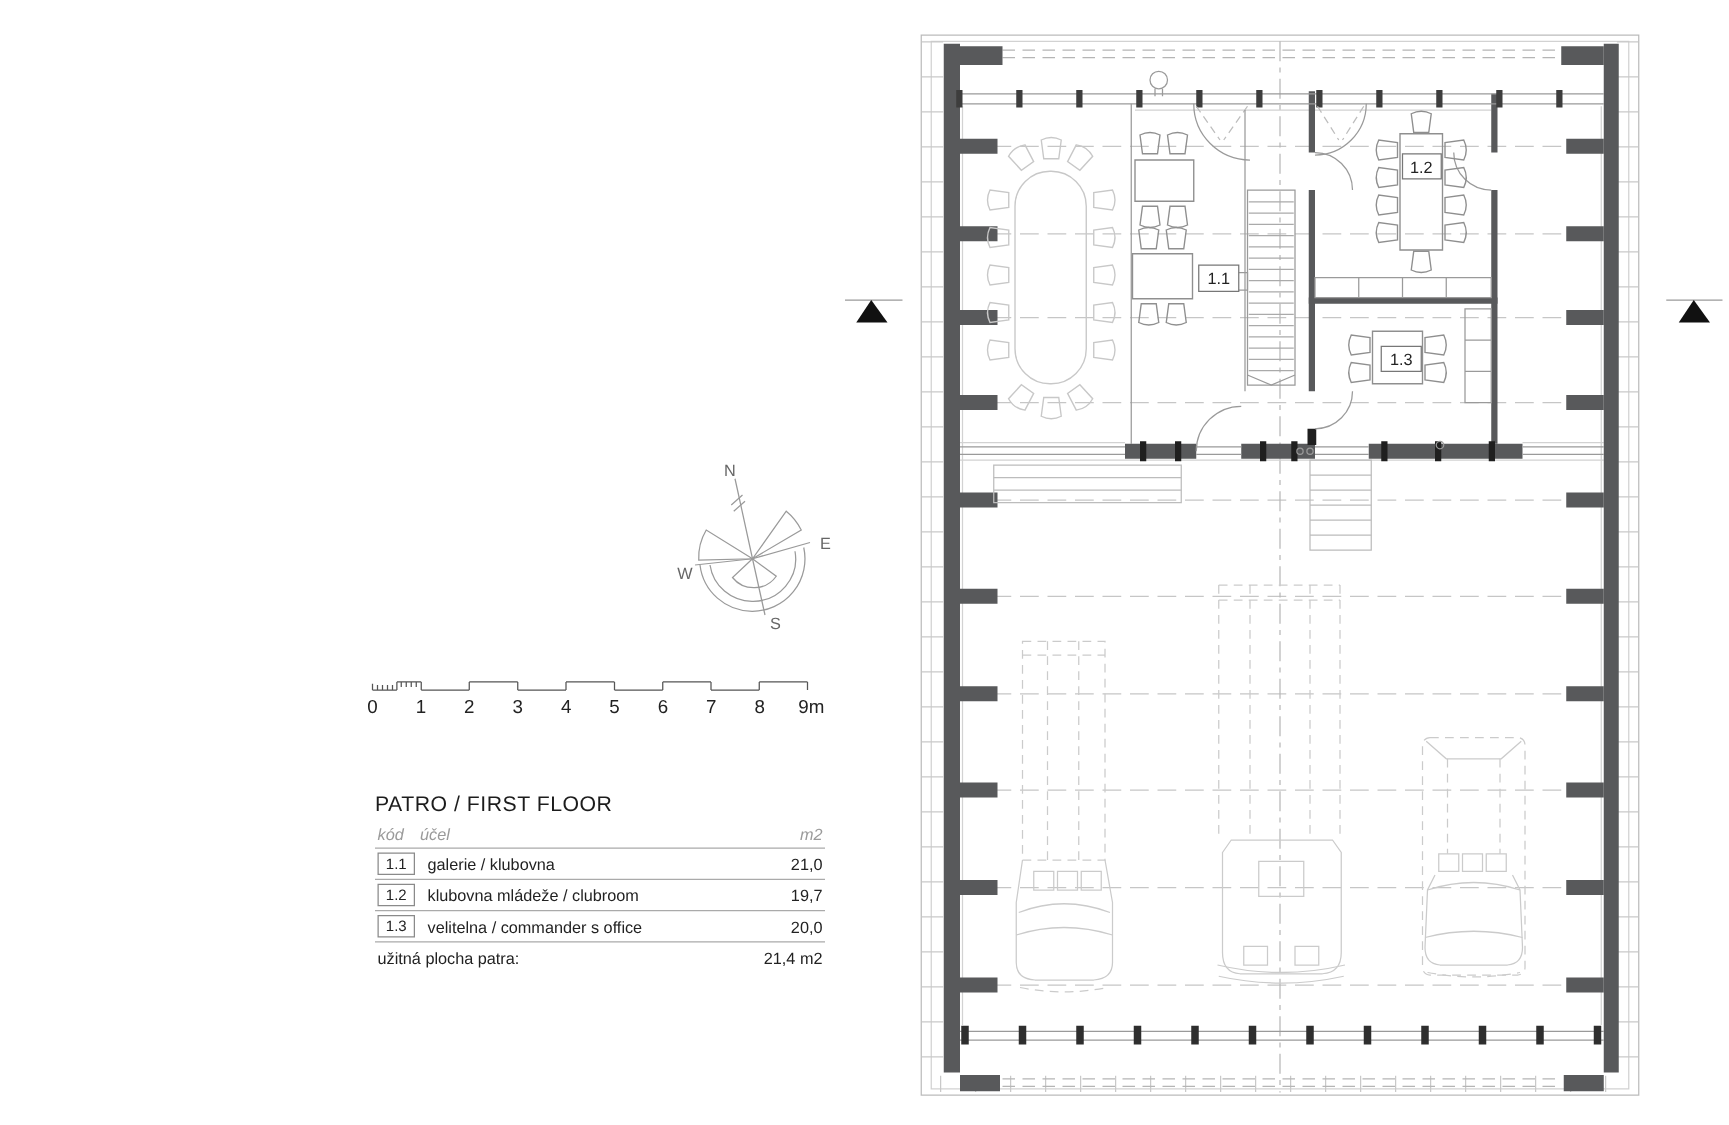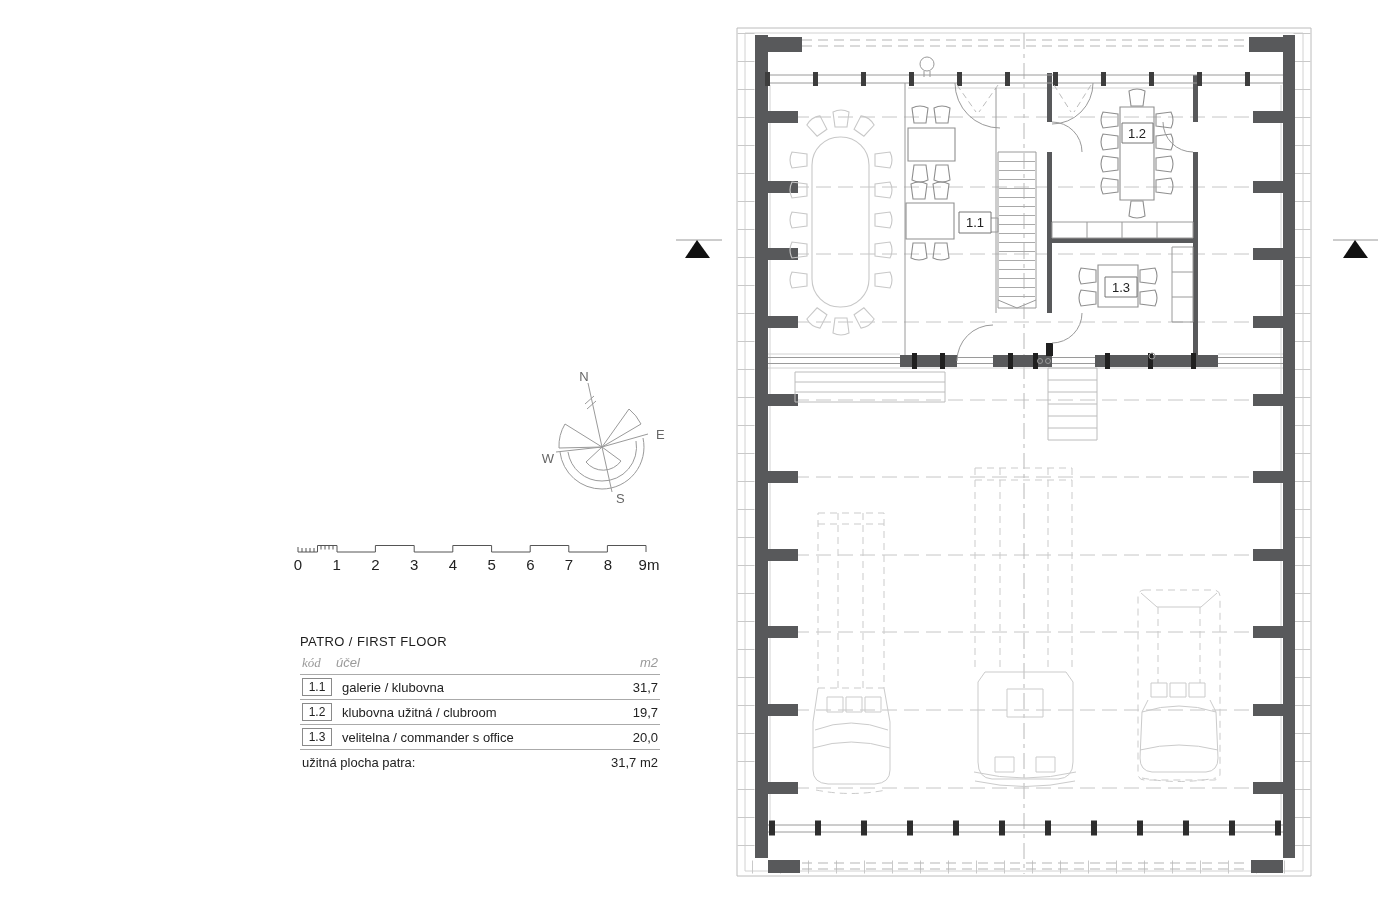--- a/index.html
+++ b/index.html
@@ -19,24 +19,24 @@
   .dashrow{stroke:#c6c6c6;stroke-width:1;fill:none;stroke-dasharray:15 7;}
   .axis{stroke:#b8b8b8;stroke-width:1;fill:none;stroke-dasharray:16 5 4 5;}
   .eaves{stroke:#b5b5b5;stroke-width:1;fill:none;stroke-dasharray:10 6;}
   .dashv{stroke:#bdbdbd;stroke-width:1;fill:none;stroke-dasharray:6 4;}
   .labelbox{fill:#ffffff;stroke:#777777;stroke-width:1;}
   .svgtxt{font-family:"Liberation Sans",sans-serif;fill:#222;}
   .comptxt{font-family:"Liberation Sans",sans-serif;fill:#666;font-size:13px;}
 
   
   #legend{position:absolute;left:300px;top:634px;width:360px;color:#222;}
-  #legend .title{font-size:13px;letter-spacing:.4px;color:#1c1c1c;}
+  #legend .title{font-size:17px;letter-spacing:.4px;color:#1c1c1c;}
   #legend .hdr{display:flex;font-size:13px;font-style:italic;color:#9a9a9a;
      padding:6px 2px 3px 2px;border-bottom:1px solid #aaa;}
-  #legend .hdr .c1{width:34px;font-family:Liberation Serif, serif;}
+  #legend .hdr .c1{width:34px;}
   #legend .hdr .c3{margin-left:auto;text-align:right;}
   #legend .row{display:flex;align-items:center;font-size:13px;
      padding:3px 2px;border-bottom:1px solid #aaa;}
   #legend .codebox{display:inline-block;width:28px;height:16px;line-height:16px;
      text-align:center;border:1px solid #8a8a8a;font-size:12px;margin-right:10px;background:#fff;}
   #legend .val{margin-left:auto;}
   #legend .total{display:flex;font-size:13px;padding:5px 2px;}
 </style>
 </head>
 <body>
@@ -306,30 +306,30 @@
 <div id="legend">
   <div class="title">PATRO / FIRST FLOOR</div>
   <div class="hdr">
     <span class="c1">kód</span>
     <span class="c2">účel</span>
     <span class="c3">m2</span>
   </div>
   <div class="row">
     <span class="codebox">1.1</span>
     <span>galerie / klubovna</span>
-    <span class="val">31,7</span>
+    <span class="val">21,0</span>
   </div>
   <div class="row">
     <span class="codebox">1.2</span>
-    <span>klubovna užitná / clubroom</span>
+    <span>klubovna mládeže / clubroom</span>
     <span class="val">19,7</span>
   </div>
   <div class="row">
     <span class="codebox">1.3</span>
     <span>velitelna / commander s office</span>
     <span class="val">20,0</span>
   </div>
   <div class="total">
     <span>užitná plocha patra:</span>
-    <span class="val">31,7 m2</span>
+    <span class="val">21,4 m2</span>
   </div>
 </div>
 </div>
 
 </body></html>

